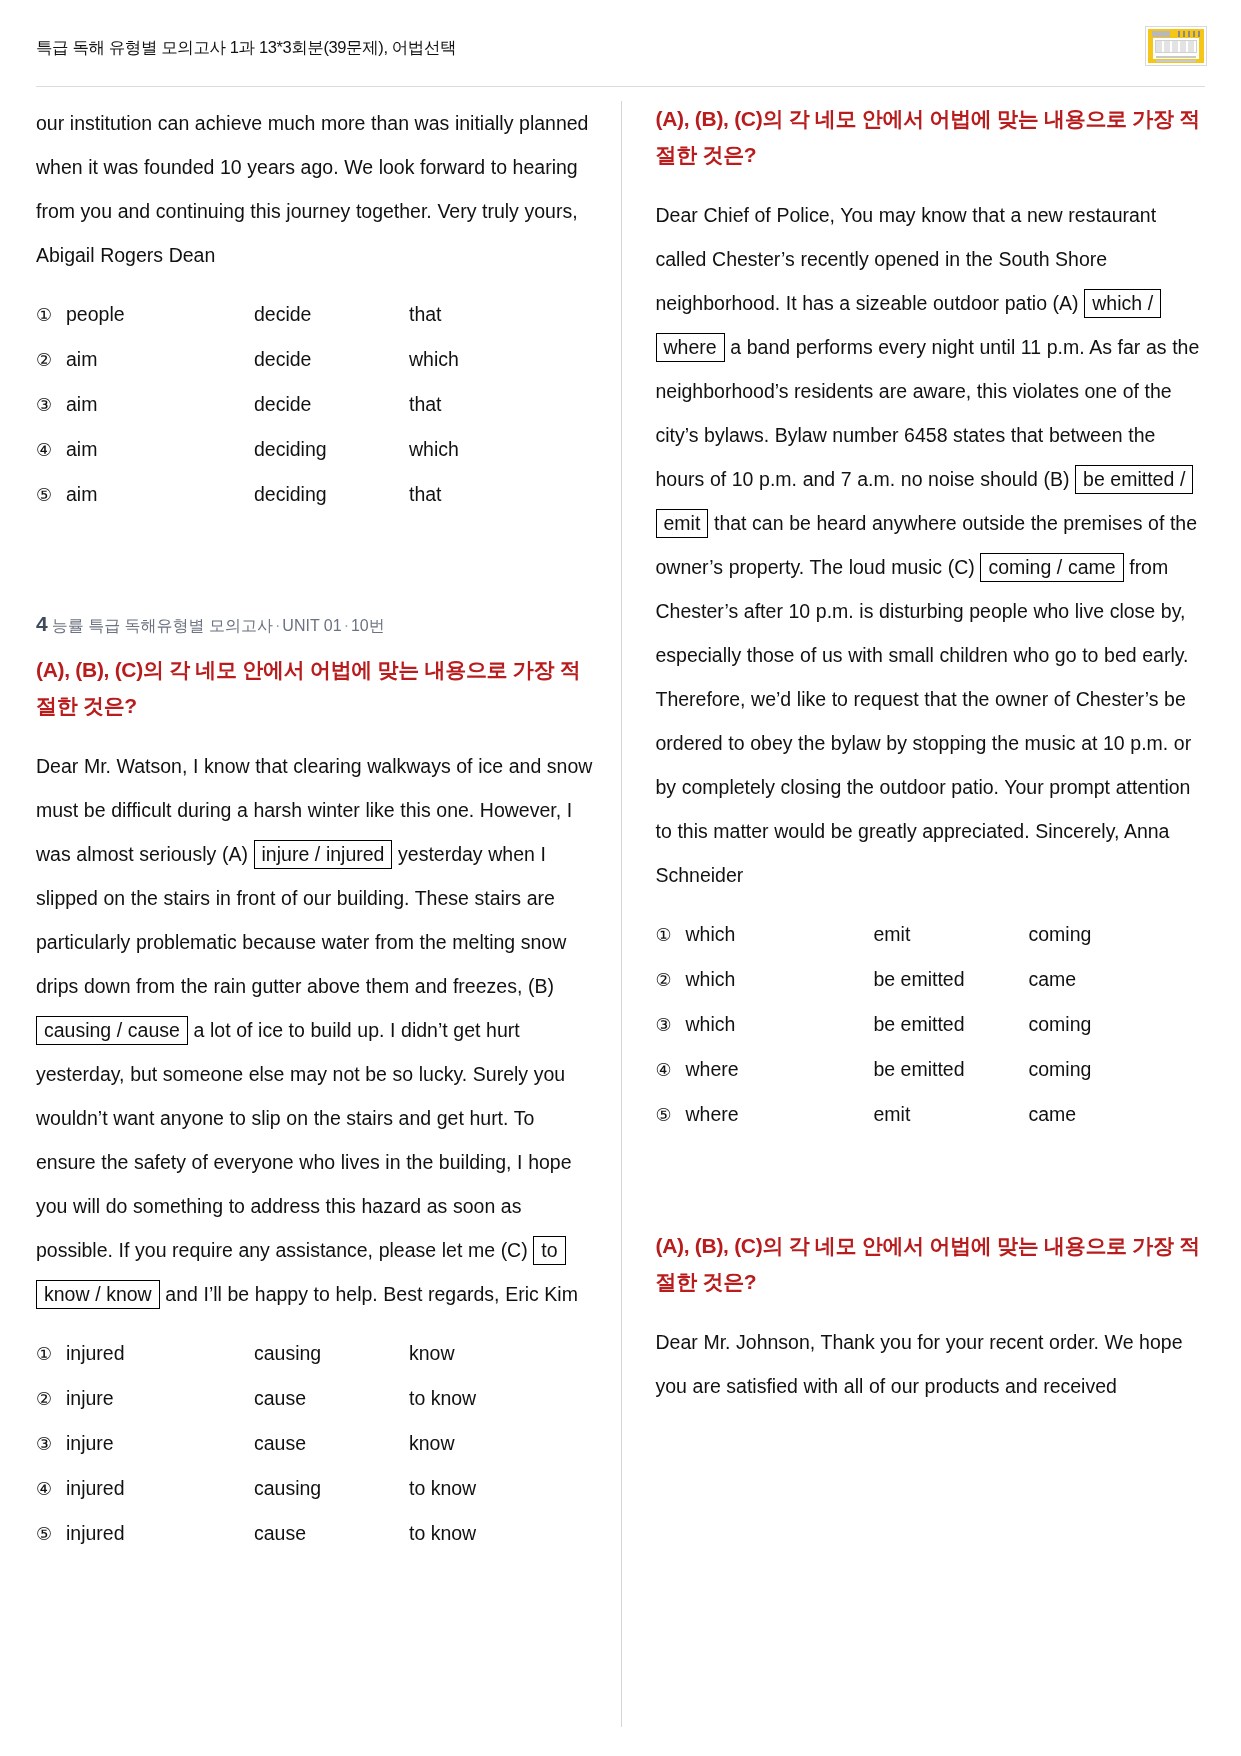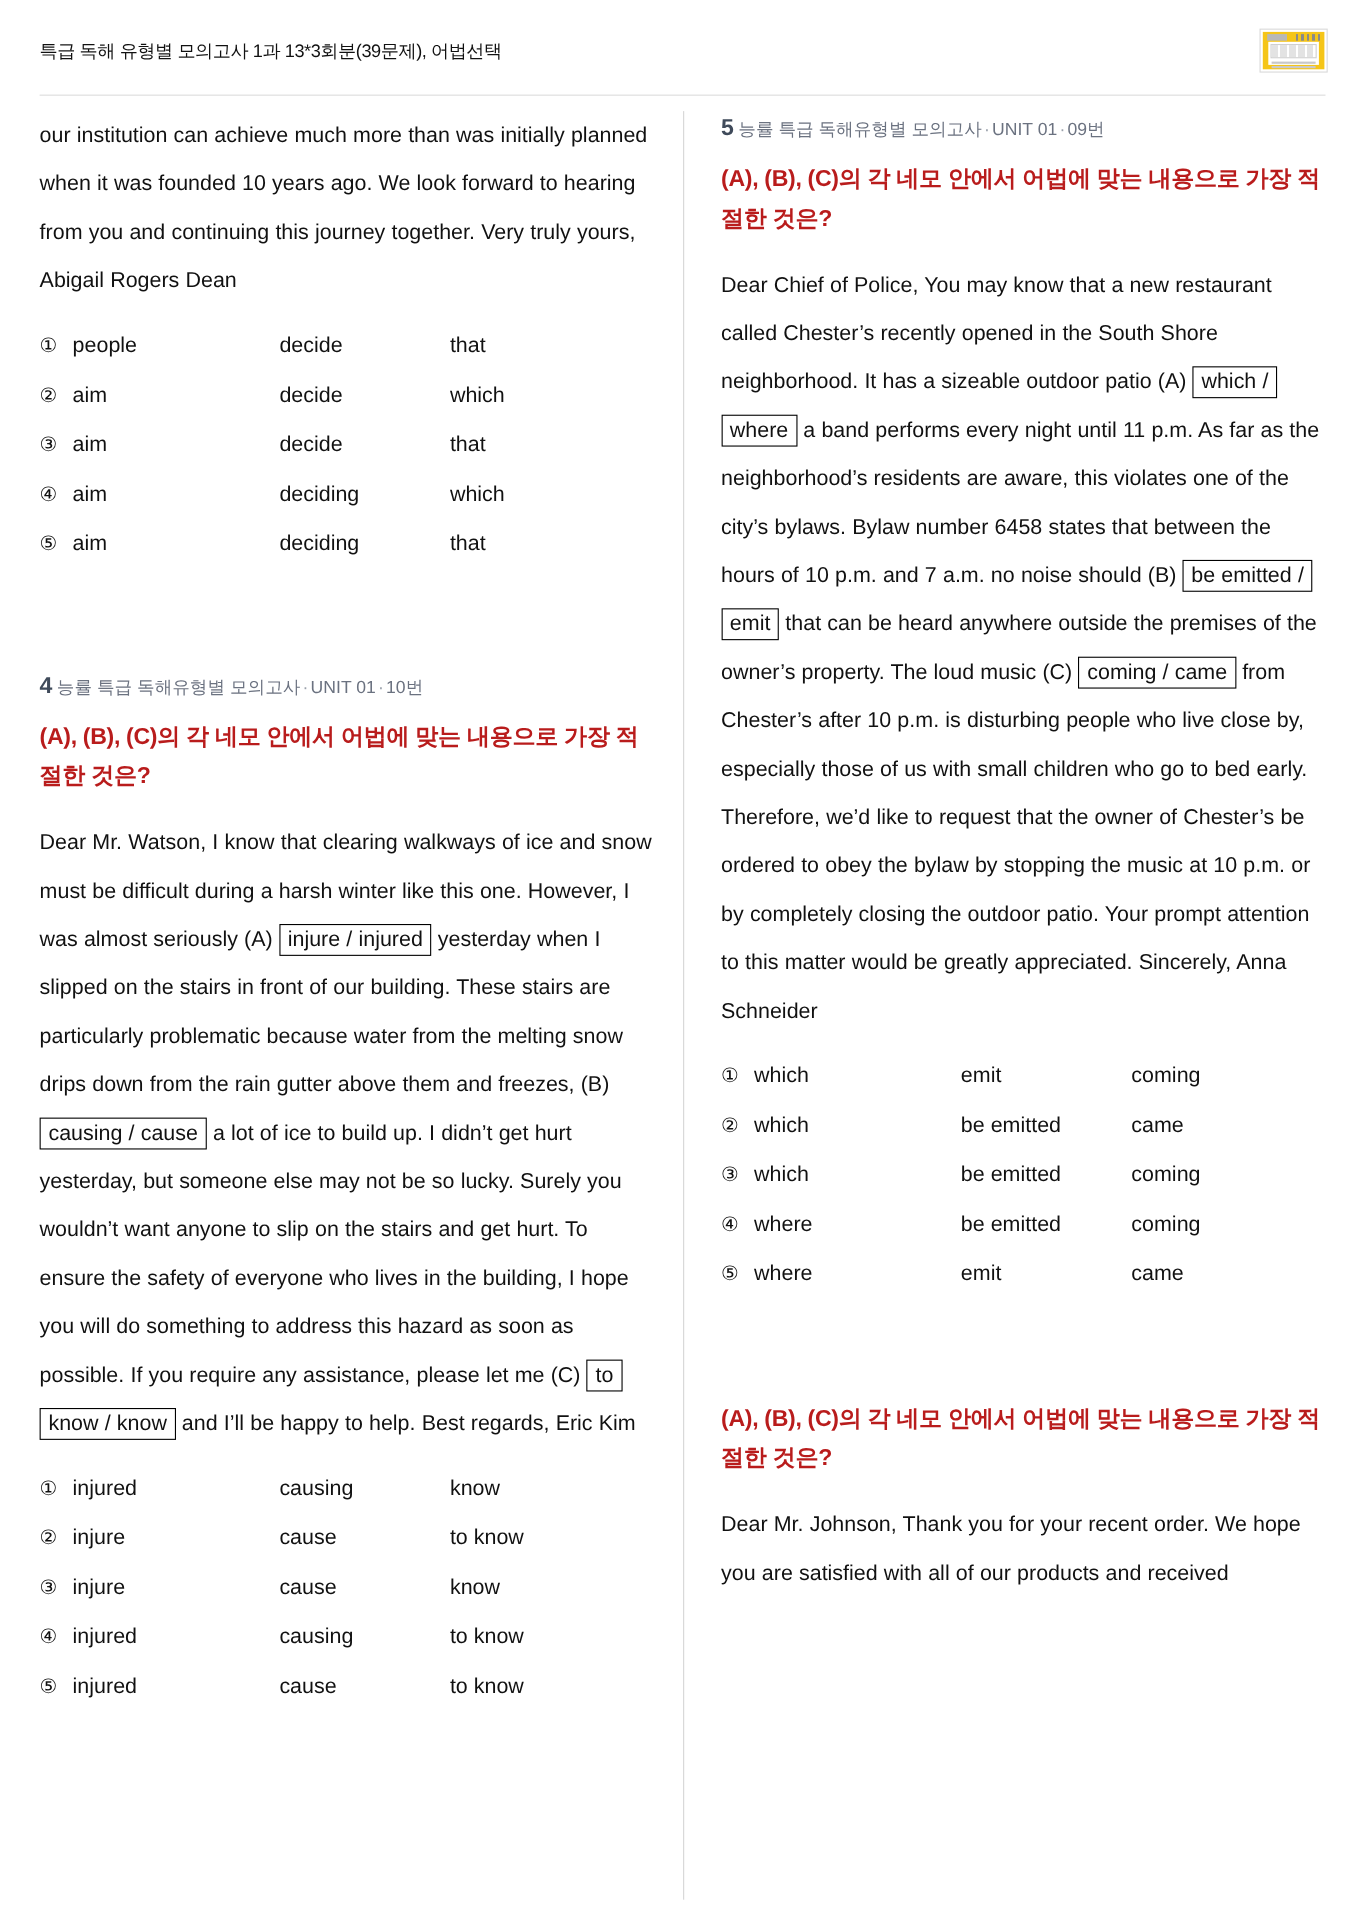--- a/index.html
+++ b/index.html
@@ -261,23 +261,20 @@
           <span class="opt-b">cause</span>
           <span class="opt-c">to know</span>
         </div>
       </div>
     </div>
   </div>
 
   <div class="col col-right">
 
     <div>
-      <div class="q-meta">
-        <span class="q-num">5</span><span>능률 특급 독해유형별 모의고사</span><span class="sep">·</span><span>UNIT 01</span><span class="sep">·</span><span>09번</span>
-      </div>
       <div class="q-prompt">(A), (B), (C)의 각 네모 안에서 어법에 맞는 내용으로 가장 적절한 것은?</div>
 
       <div class="passage"><span class="blk">Dear Chief of Police, You may know that a new restaurant called Chester’s recently opened in the South Shore neighborhood. It has a sizeable outdoor patio (A) </span><span class="choicebox">which / where</span><span class="blk"> a band performs every night until 11 p.m. As far as the neighborhood’s residents are aware, this violates one of the city’s bylaws. Bylaw number 6458 states that between the hours of 10 p.m. and 7 a.m. no noise should (B) </span><span class="choicebox">be emitted / emit</span><span class="blk"> that can be heard anywhere outside the premises of the owner’s property. The loud music (C) </span><span class="choicebox">coming / came</span><span class="blk"> from Chester’s after 10 p.m. is disturbing people who live close by, especially those of us with small children who go to bed early. Therefore, we’d like to request that the owner of Chester’s be ordered to obey the bylaw by stopping the music at 10 p.m. or by completely closing the outdoor patio. Your prompt attention to this matter would be greatly appreciated. Sincerely, Anna Schneider</span></div>
 
       <div class="options">
         <div class="opt-row">
           <span class="opt-num">①</span>
           <span class="opt-a">which</span>
           <span class="opt-b">emit</span>
           <span class="opt-c">coming</span>

